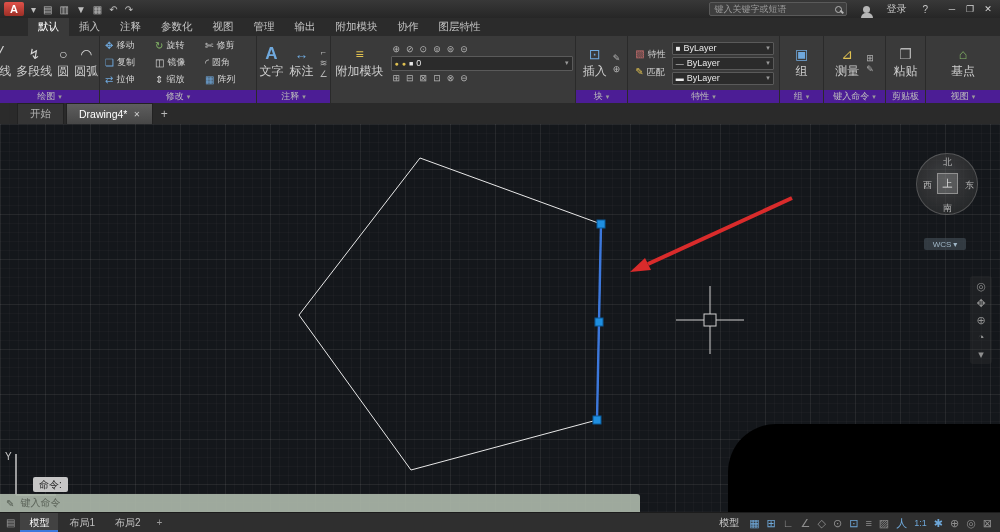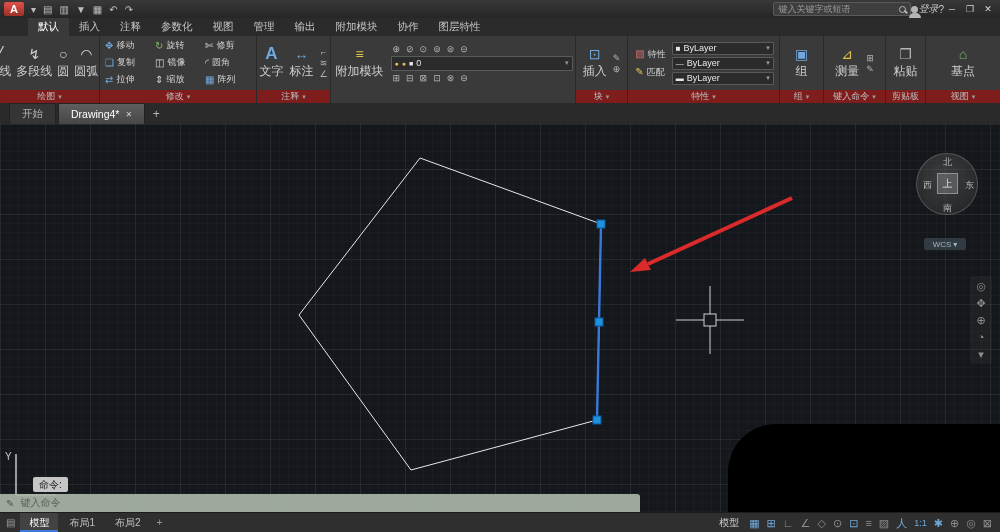--- a/index.html
+++ b/index.html
@@ -7,44 +7,44 @@
   body { font-family:"Liberation Sans", sans-serif; background:#000; }
   #app { position:relative; width:1000px; height:532px; background:#2b2b2b; }
 
   
   .titlebar { position:absolute; top:0; left:0; right:0; height:18px; background:linear-gradient(#383838,#262626); display:flex; align-items:center; padding:0 4px; gap:7px; color:#c8c8c8; }
   .logo { width:20px; height:14px; background:linear-gradient(#e0524a,#9c2f26); color:#fff; font-weight:bold; font-size:11px; display:flex; align-items:center; justify-content:center; border-radius:2px; flex:0 0 auto; }
   .qicons { display:flex; gap:7px; font-size:10px; color:#bdbdbd; z-index:2; }
   .qicons span { cursor:default; }
   .tb-title { position:absolute; left:0; right:0; text-align:center; font-size:11px; color:#d9d9d9; pointer-events:none; }
   .tb-title .fn { margin-left:14px; }
-  .tb-right { margin-left:auto; display:flex; align-items:center; gap:0; font-size:10px; z-index:2; }
+  .tb-right { margin-left:auto; display:flex; align-items:center; gap:16px; font-size:10px; z-index:2; }
   .searchwrap { display:flex; align-items:center; gap:3px; background:#3e3e3e; border:1px solid #5a5a5a; border-radius:2px; height:14px; padding:0 4px; }
   .search { width:118px; background:transparent; border:none; outline:none; color:#ccc; font-size:9px; font-family:"Liberation Sans",sans-serif; }
   .search::placeholder { color:#9a9a9a; }
   .mag { width:7px; height:7px; border:1.5px solid #b5b5b5; border-radius:50%; position:relative; flex:0 0 auto; }
   .mag::after { content:""; position:absolute; width:4px; height:1.5px; background:#b5b5b5; transform:rotate(45deg); right:-3px; bottom:-1px; }
   .person { width:7px; height:7px; border-radius:50%; background:#b5b5b5; position:relative; }
   .person::after { content:""; position:absolute; top:7px; left:-2.5px; width:12px; height:5px; border-radius:6px 6px 0 0; background:#b5b5b5; }
-  .signin { color:#c8c8c8;font-style:italic; }
+  .signin { color:#c8c8c8; }
   .help { color:#c8c8c8; }
   .winbtns { display:flex; gap:2px; }
   .winbtns span { width:16px; text-align:center; font-size:9px; color:#d8d8d8; }
   .win-close { color:#f0b0a8; }
 
   
   .tabbar { position:absolute; top:18px; left:0; right:0; height:18px; background:#2b2b2b; display:flex; align-items:stretch; padding-left:28px; }
   .rtab { padding:0 10px; font-size:10.5px; color:#c4c4c4; display:flex; align-items:center; cursor:default; }
   .rtab.active { background:#3a3a3a; color:#fff; }
 
   
   .ribbon { position:absolute; top:36px; left:0; right:0; height:67px; background:#3a3a3a; display:flex; }
   .panel { position:relative; height:67px; border-right:1px solid #2a2a2a; flex:0 0 auto; }
   .pc { height:54px; display:flex; align-items:center; justify-content:center; overflow:hidden; }
-  .plabel { position:absolute; bottom:0; left:0; right:0; height:13px; display:flex; align-items:center; justify-content:center; gap:3px; font-size:9px; color:#bdbdbd; background:#7f1d1d; }
+  .plabel { position:absolute; bottom:0; left:0; right:0; height:13px; display:flex; align-items:center; justify-content:center; gap:3px; font-size:9px; color:#bdbdbd; background:#4c1d95; }
   .plabel .carat { font-size:7px; color:#9a9a9a; }
   .vbtn { display:flex; flex-direction:column; align-items:center; justify-content:center; gap:1px; padding:1px 2px; border-radius:2px; }
   .ic { font-size:14px; line-height:16px; }
   .bl { font-size:12px; color:#d0d0d0; white-space:nowrap; }
   .minicol { display:flex; flex-direction:column; gap:1px; padding:0 2px; }
   .mini { font-size:9px; color:#b5b5b5; line-height:10px; text-align:center; }
   .mod-grid { display:grid; grid-template-columns:repeat(3,1fr); grid-auto-rows:17px; width:100%; padding:1px 3px; align-items:center; }
   .hbtn { display:flex; align-items:center; gap:3px; font-size:9px; color:#d0d0d0; padding:0 2px; height:16px; white-space:nowrap; }
   .hic { font-size:10px; line-height:10px; }
   .irow { display:flex; gap:6px; justify-content:flex-start; padding:0 2px; }
@@ -60,21 +60,21 @@
   .props-btns { display:flex; flex-direction:column; gap:2px; }
   .sel-col { display:flex; flex-direction:column; gap:2px; }
   .sel { height:13px; width:102px; }
   .swatch { font-size:8px; color:#e8e8e8; }
   
   .cw { color:#d6d6d6; } .cb { color:#6fa8dc; } .cg { color:#85b867; }
   .cy { color:#dfc050; } .cr { color:#d07070; } .cgray { color:#b5b5b5; }
   .big-a { font-weight:bold; font-size:17px; }
 
   
-  .filebar { position:absolute; top:103px; left:1px; right:0; height:21px; background:#2a2a2a; display:flex; align-items:stretch; padding-left:8px; gap:2px; }
+  .filebar { position:absolute; top:103px; left:9px; right:0; height:21px; background:#2a2a2a; display:flex; align-items:stretch; padding-left:8px; gap:2px; }
   .ftab { display:flex; align-items:center; gap:6px; padding:0 12px; font-size:10.5px; color:#b0b0b0; background:#353535; border:1px solid #222; border-bottom:none; }
   .ftab.active { background:linear-gradient(#5e5e5e,#474747); color:#fff; }
   .ftab .x { font-size:8px; color:#cfcfcf; }
   .fadd { width:18px; display:flex; align-items:center; justify-content:center; color:#b8b8b8; font-size:12px; }
 
   
   .canvas { position:absolute; top:124px; left:0; width:1000px; height:388px; background-color:#14171b;
     background-image:
       linear-gradient(rgba(255,255,255,0.05) 1px, transparent 1px),
       linear-gradient(90deg, rgba(255,255,255,0.05) 1px, transparent 1px),

